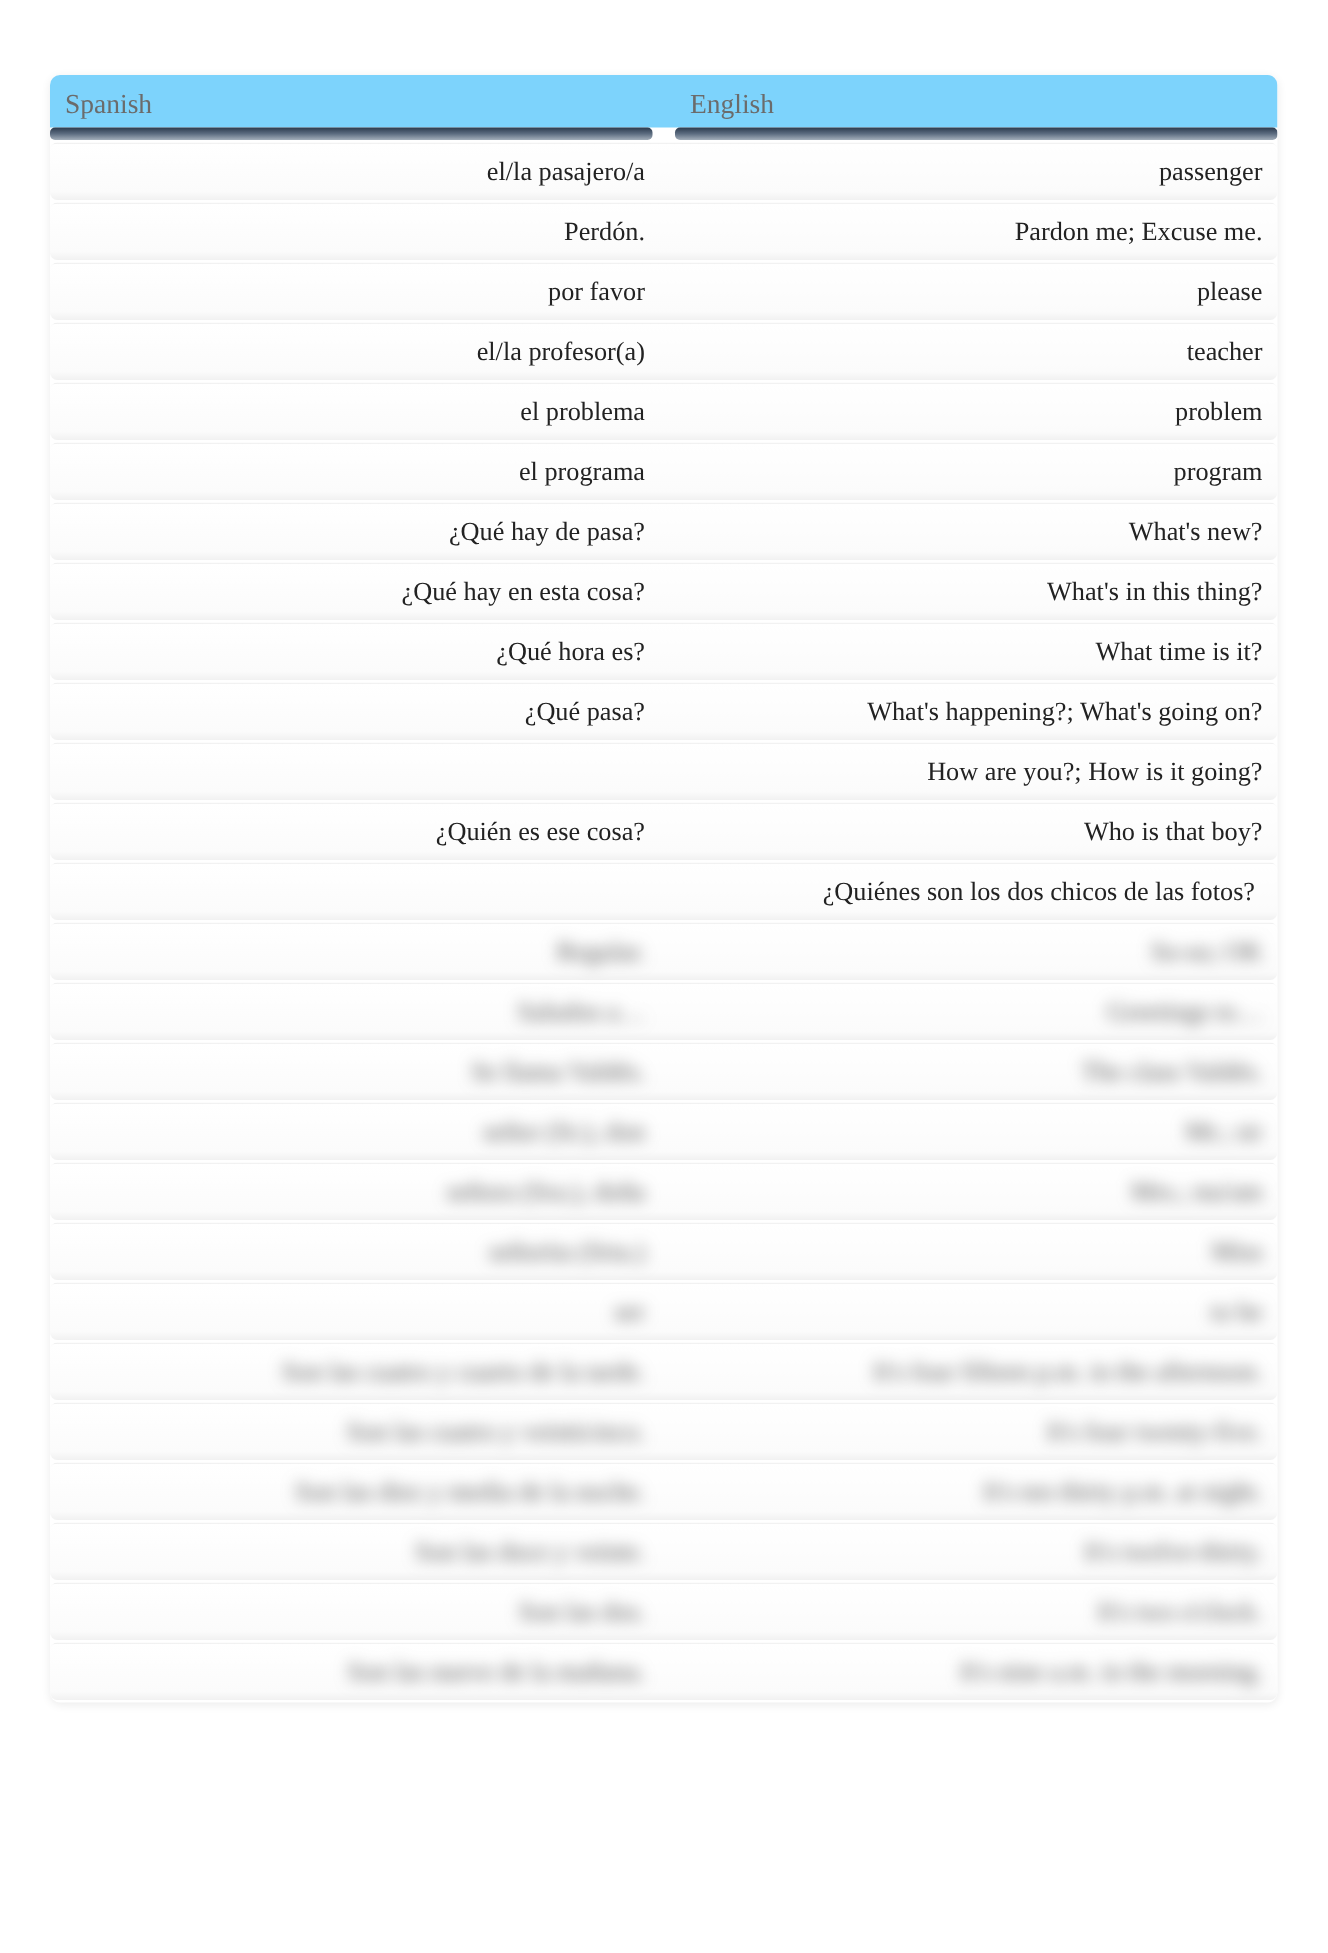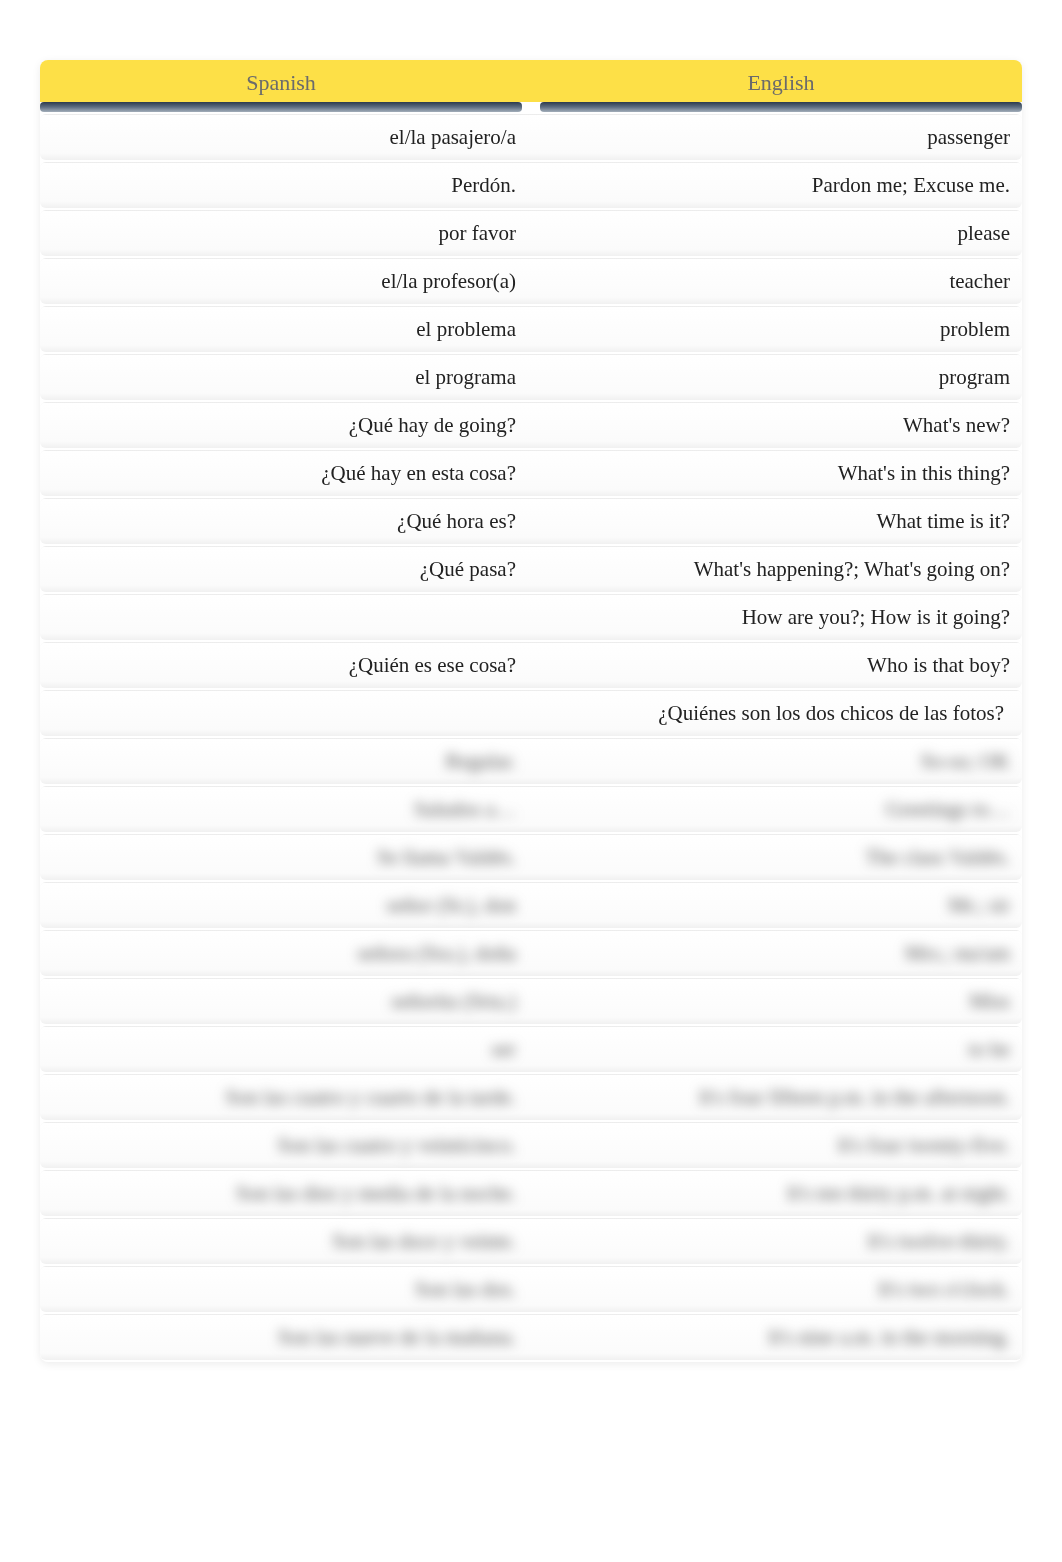--- a/index.html
+++ b/index.html
@@ -10,22 +10,21 @@
     padding: 60px 40px;
   }
   .table-wrap {
     width: 100%;
     border-radius: 8px;
     overflow: hidden;
     box-shadow: 0 2px 8px rgba(0,0,0,0.08);
   }
   .header-row {
     display: flex;
-    background: #fde047;
-    text-align: center;
+    background: #7dd3fc;
   }
   .header-cell {
     flex: 1;
     padding: 10px 12px 6px 12px;
     font-size: 22px;
     color: #6b6b6b;
     font-family: Georgia, serif;
   }
   .header-cell:first-child { margin-right: 18px; }
   .header-underline-row {
@@ -96,21 +95,21 @@
       </div>
       <div class="data-row">
         <div class="data-cell left">el problema</div>
         <div class="data-cell">problem</div>
       </div>
       <div class="data-row">
         <div class="data-cell left">el programa</div>
         <div class="data-cell">program</div>
       </div>
       <div class="data-row">
-        <div class="data-cell left">¿Qué hay de going?</div>
+        <div class="data-cell left">¿Qué hay de pasa?</div>
         <div class="data-cell">What's new?</div>
       </div>
       <div class="data-row">
         <div class="data-cell left">¿Qué hay en esta cosa?</div>
         <div class="data-cell">What's in this thing?</div>
       </div>
       <div class="data-row">
         <div class="data-cell left">¿Qué hora es?</div>
         <div class="data-cell">What time is it?</div>
       </div>

